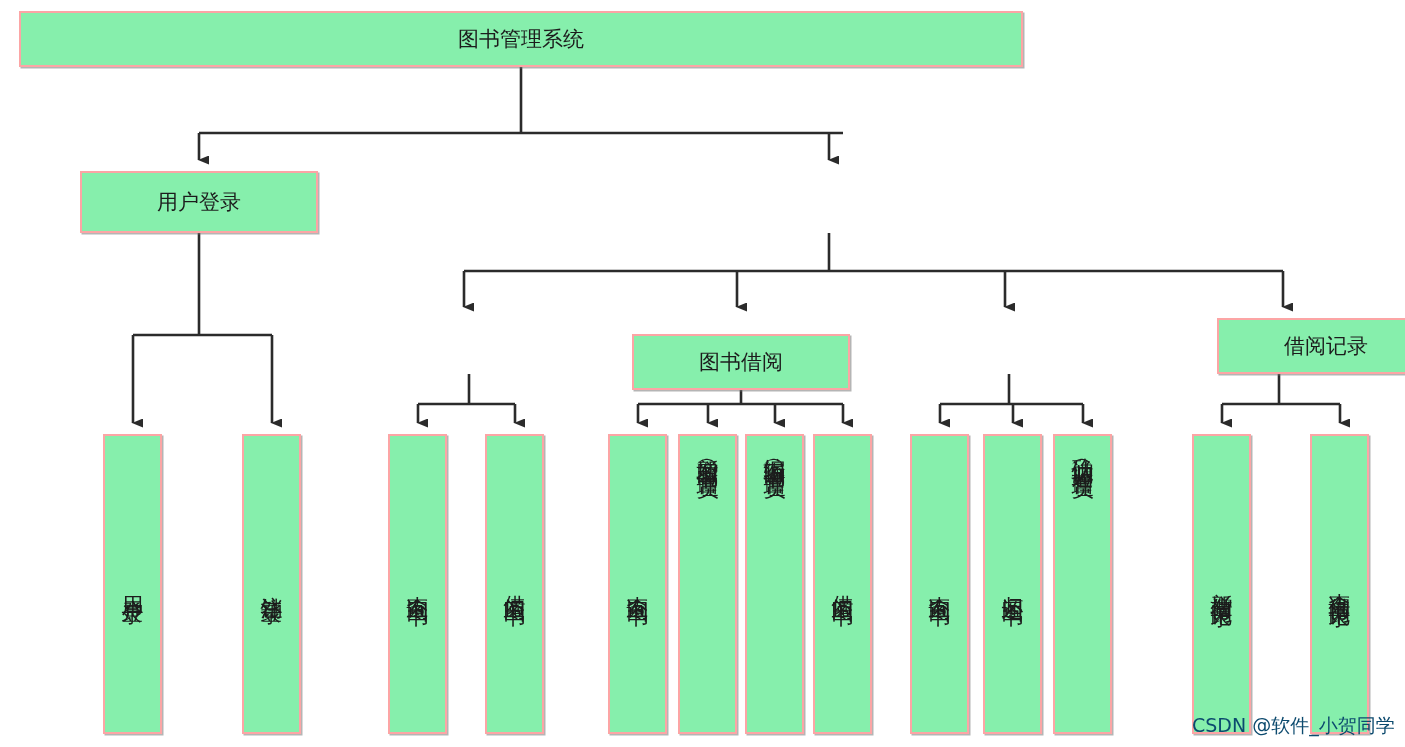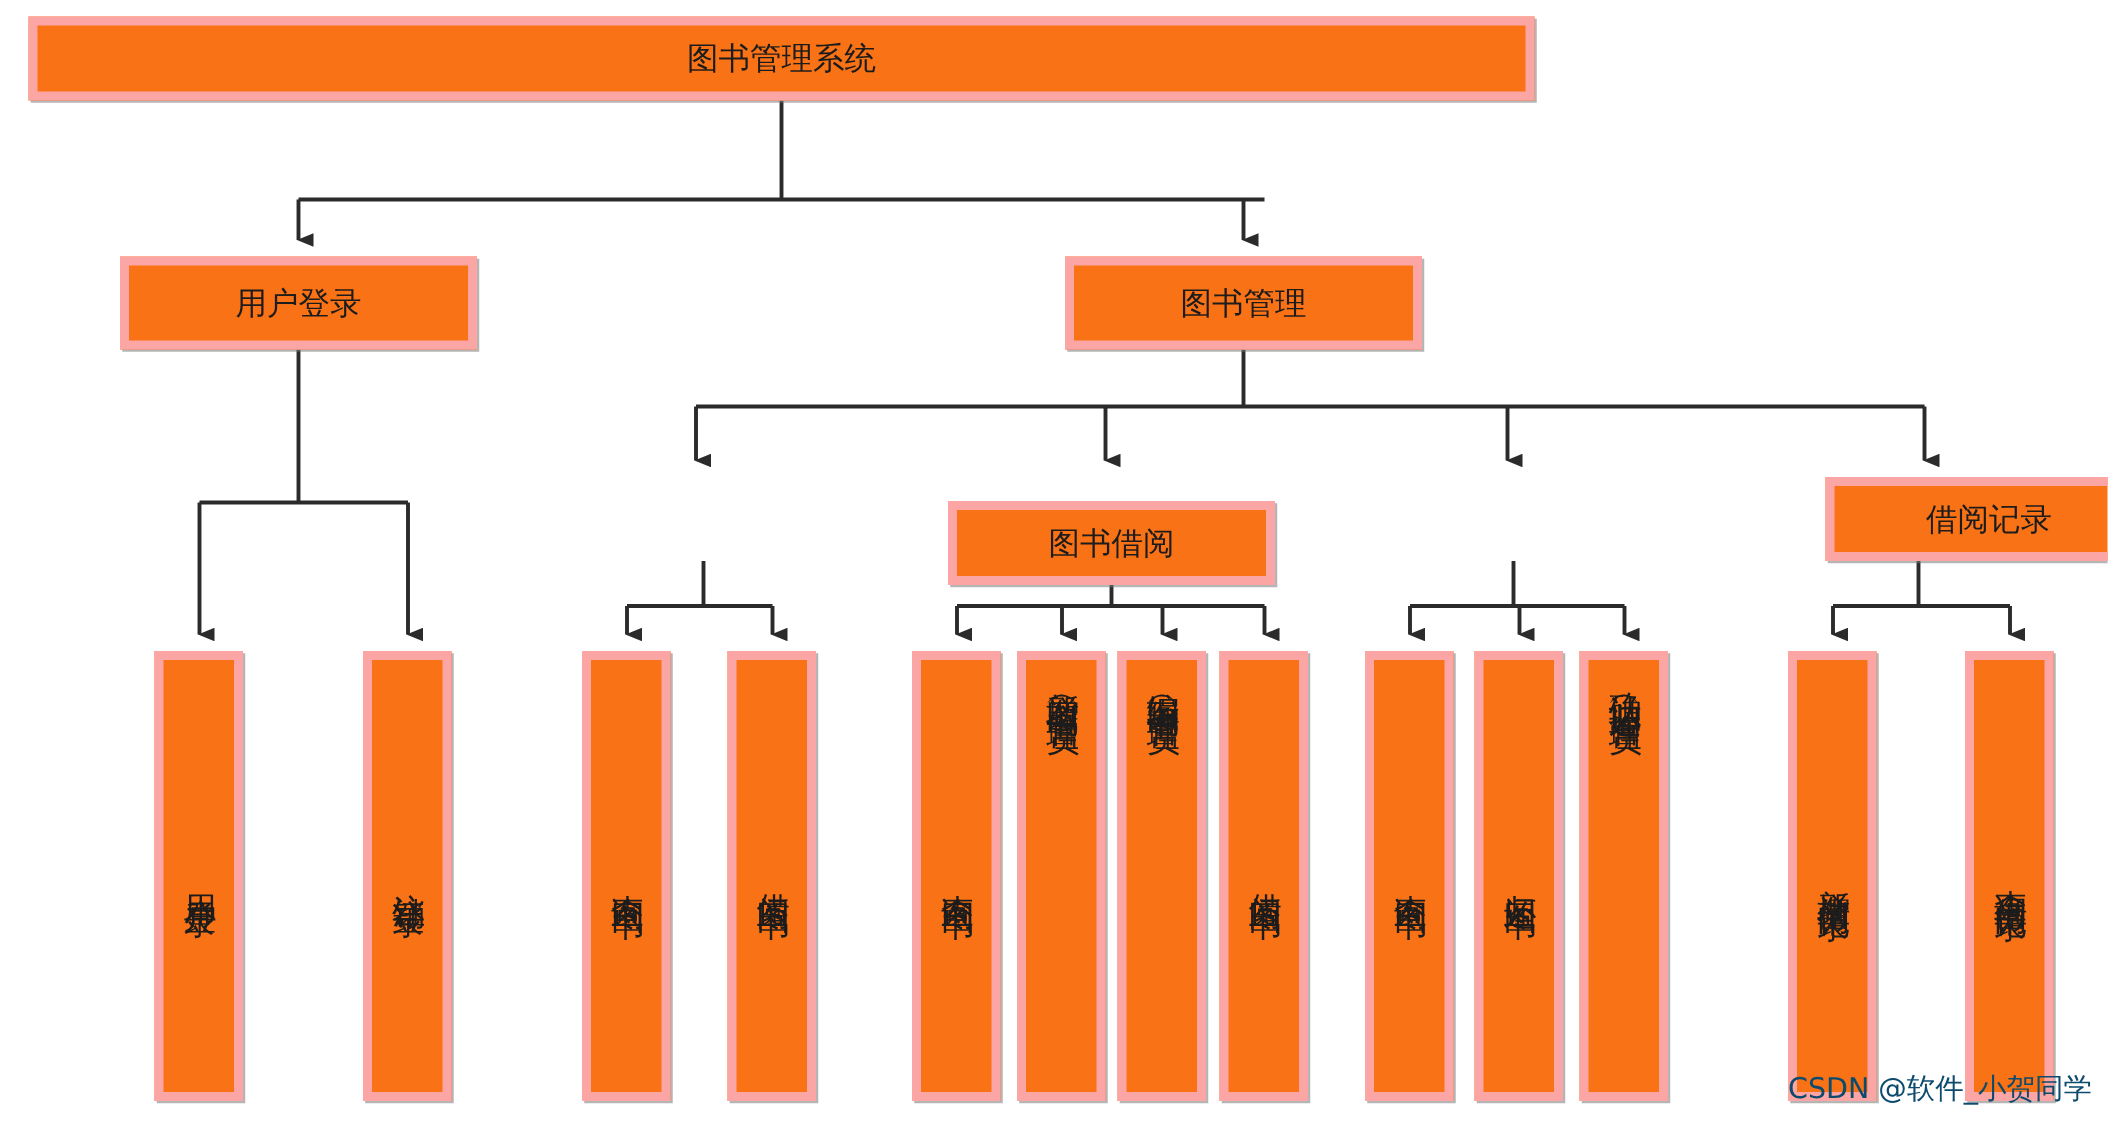--- a/index.html
+++ b/index.html
@@ -23,22 +23,22 @@
     position: absolute;
     left: 0;
     top: 0;
     width: 1405px;
     height: 747px;
     pointer-events: none;
   }
   .node-box {
     position: absolute;
     box-sizing: border-box;
-    background: #f97316;
-    border: 6px solid #fca5a5;
+    background: #86efac;
+    border: 2px solid #fca5a5;
     box-shadow: 1.5px 1.5px 0 rgba(120,120,120,0.55);
     display: flex;
     align-items: center;
     justify-content: center;
     z-index: 3;
   }
   .node-label {
     color: #1c1c1c;
     text-align: center;
     line-height: 1.18;
@@ -145,23 +145,20 @@
     </g>
   </svg>
 
   <div class="node-box h-node" style="left:19px; top:11px; width:1004px; height:56px;">
     <span class="node-label">图书管理系统</span>
   </div>
 
   <div class="node-box h-node" style="left:80px; top:171px; width:238px; height:62px;">
     <span class="node-label">用户登录</span>
   </div>
-  <div class="node-box h-node" style="left:710px; top:171px; width:238px; height:62px;">
-    <span class="node-label">图书管理</span>
-  </div>
 
   <div class="node-box h-node" style="left:632px; top:318px; width:218px; height:56px;margin-top:16px;">
     <span class="node-label">图书借阅</span>
   </div>
   <div class="node-box h-node" style="left:1170px; top:318px; width:218px; height:56px;margin-left:47px;">
     <span class="node-label">借阅记录</span>
   </div>
 
   <div class="node-box v-node mid-text" style="left:103px; top:434px; width:59px; height:300px;">
     <span class="node-label">用户登录</span>

